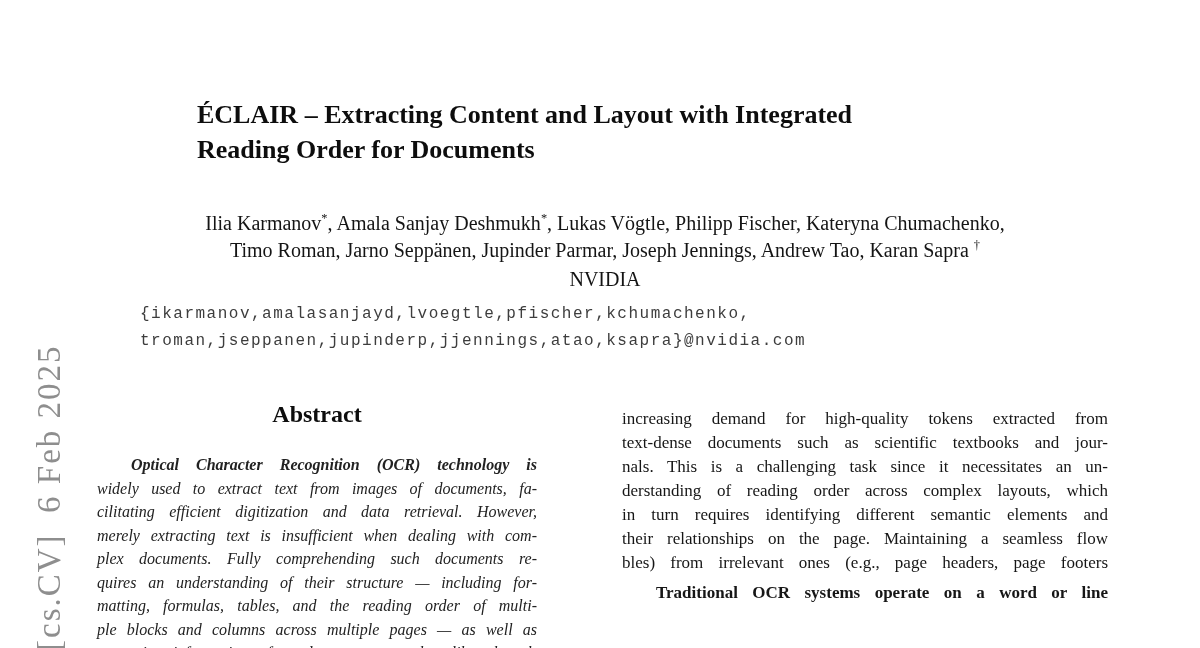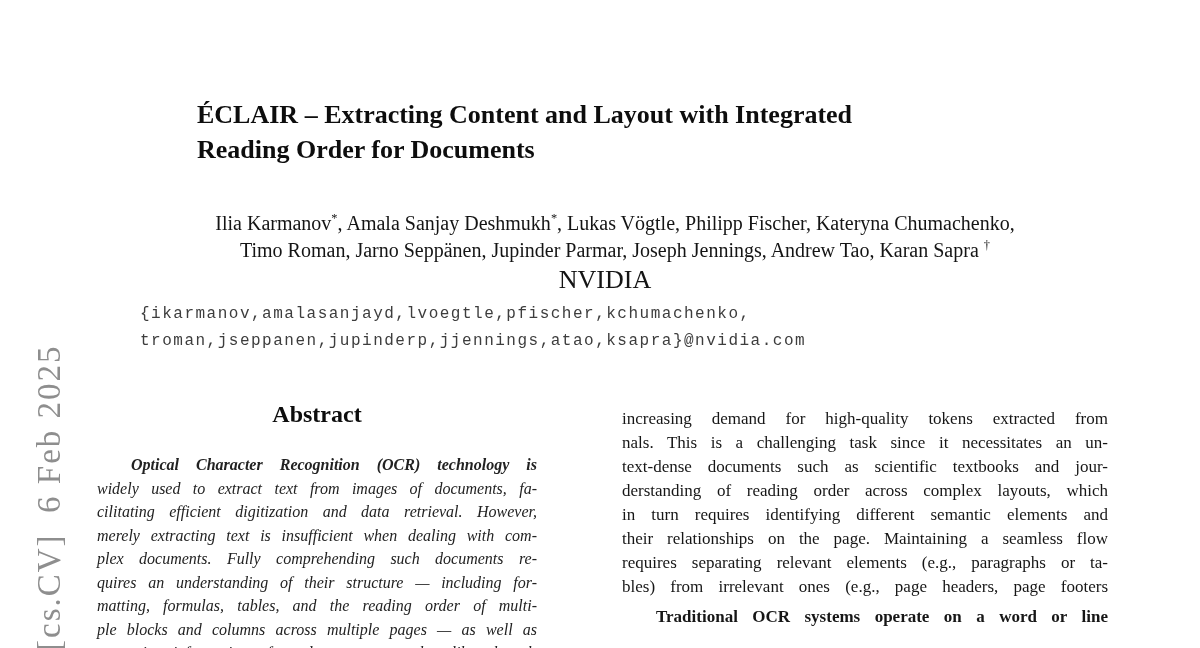--- a/index.html
+++ b/index.html
@@ -25,31 +25,31 @@
     position:absolute;
     left:197px;top:97px;width:714px;
     text-align:left;
     font-weight:bold;
     font-size:26px;
     line-height:35px;
     color:#0d0d0d;
   }
   .authors{
     position:absolute;
-    left:155px;top:210px;width:920px;
+    left:145px;top:210px;width:920px;
     text-align:center;
     font-size:20px;
     line-height:27px;
     color:#141414;
   }
   .affiliation{
     position:absolute;
     left:145px;top:266px;width:920px;
     text-align:center;
-    font-size:26px;
+    font-size:20px;
     line-height:27px;
     color:#141414;
   }
   .emails{
     position:absolute;
     left:140px;top:301px;width:900px;
     text-align:left;
     font-family:"Liberation Mono", monospace;
     font-size:16px;
     letter-spacing:1.5px;
@@ -119,26 +119,25 @@
       <div class="tline">plex documents. Fully comprehending such documents re-</div>
       <div class="tline">quires an understanding of their structure — including for-</div>
       <div class="tline">matting, formulas, tables, and the reading order of multi-</div>
       <div class="tline">ple blocks and columns across multiple pages — as well as</div>
       <div class="tline">semantic information for downstream tasks like knowl-</div>
     </div>
 
   <div class="right-col">
     <div>
         <div class="tline">increasing demand for high-quality tokens extracted from</div>
+        <div class="tline">text-dense documents such as scientific textbooks and jour-</div>
         <div class="tline">nals. This is a challenging task since it necessitates an un-</div>
-        <div class="tline">text-dense documents such as scientific textbooks and jour-</div>
         <div class="tline">derstanding of reading order across complex layouts, which</div>
         <div class="tline">in turn requires identifying different semantic elements and</div>
         <div class="tline">their relationships on the page. Maintaining a seamless flow</div>
-        <div class="tline">requires separating relevant elements (e.g., paragraphs or ta-</div>
         <div class="tline">bles) from irrelevant ones (e.g., page headers, page footers</div>
       </div>
     <div class="para2">
         <div class="tline indent">Traditional OCR systems operate on a word or line</div>
       </div>
   </div>
 
 </div>
 
 </body></html>

